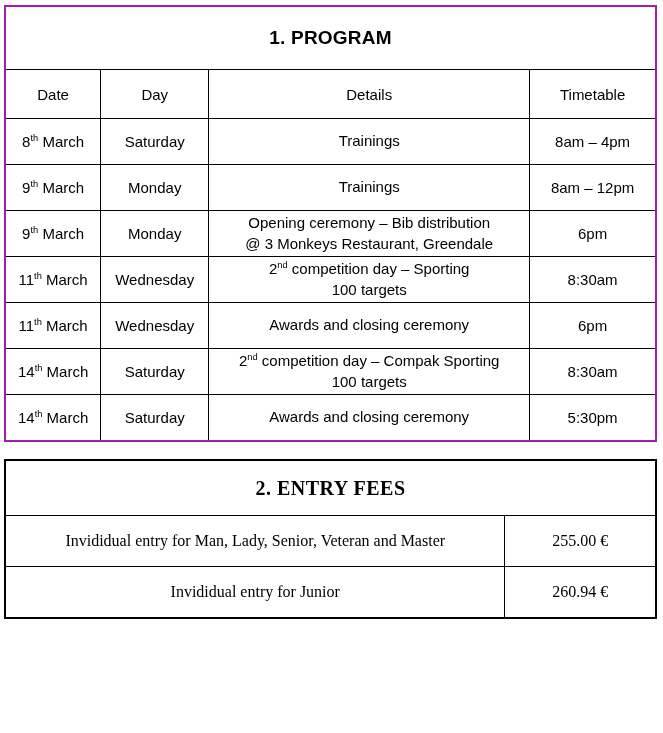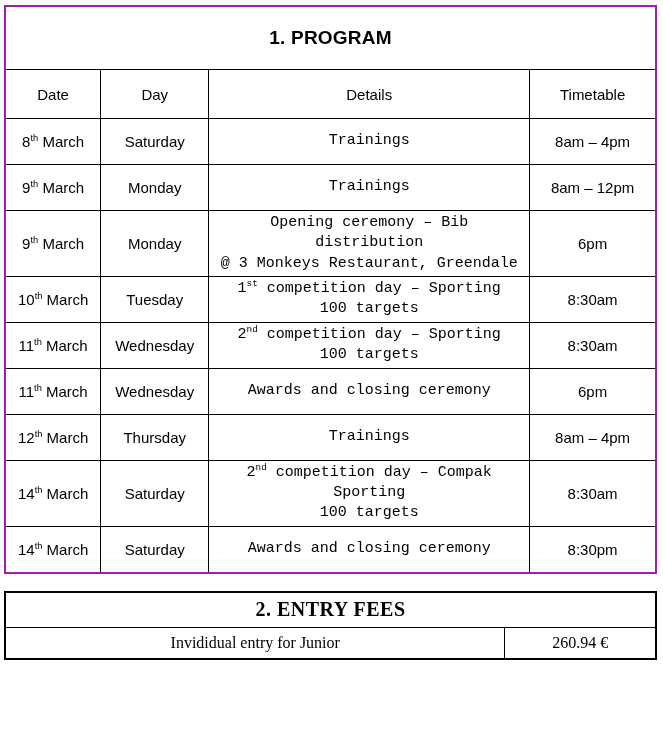--- a/index.html
+++ b/index.html
@@ -46,34 +46,33 @@
   .program-table .data-row td {
     height: 41px;
   }
   sup {
     font-size: 0.62em;
     line-height: 0;
     vertical-align: super;
   }
   .det-line {
     line-height: 1.35;
-    font-family: Liberation Mono, monospace;
   }
   
   .fees-table {
     margin-top: 17px;
     font-family: "Liberation Serif", "DejaVu Serif", serif;
     font-size: 16px;
     border: 2px solid #000000;
   }
   .fees-table td {
     border: 1px solid #000000;
     text-align: center;
     vertical-align: middle;
-    padding: 1px 4px;
+    padding: 11px 4px;
     overflow: hidden;
   }
   .fees-table .title-cell {
     height: 32px;
     font-size: 20px;
     font-weight: bold;
     letter-spacing: 0.5px;
   }
   .fees-table .data-row td {
     height: 28px;
@@ -125,29 +124,20 @@
       <tr class="data-row">
         <td><span>9</span><sup>th</sup><span> March</span></td>
         <td>Monday</td>
         <td>
           <div class="det-line"><span></span><sup></sup><span>Opening ceremony – Bib distribution</span></div>
           <div class="det-line">@ 3 Monkeys Restaurant, Greendale</div>
         </td>
         <td>6pm</td>
       </tr>
 
-      <tr class="data-row">
-        <td><span>10</span><sup>th</sup><span> March</span></td>
-        <td>Tuesday</td>
-        <td>
-          <div class="det-line"><span>1</span><sup>st</sup><span> competition day – Sporting</span></div>
-          <div class="det-line">100 targets</div>
-        </td>
-        <td>8:30am</td>
-      </tr>
 
       <tr class="data-row">
         <td><span>11</span><sup>th</sup><span> March</span></td>
         <td>Wednesday</td>
         <td>
           <div class="det-line"><span>2</span><sup>nd</sup><span> competition day – Sporting</span></div>
           <div class="det-line">100 targets</div>
         </td>
         <td>8:30am</td>
       </tr>
@@ -155,62 +145,57 @@
       <tr class="data-row">
         <td><span>11</span><sup>th</sup><span> March</span></td>
         <td>Wednesday</td>
         <td>
           <div class="det-line"><span></span><sup></sup><span>Awards and closing ceremony</span></div>
           <div class="det-line"></div>
         </td>
         <td>6pm</td>
       </tr>
 
-      <tr class="data-row">
-        <td><span>12</span><sup>th</sup><span> March</span></td>
-        <td>Thursday</td>
-        <td>
-          <div class="det-line"><span></span><sup></sup><span>Trainings</span></div>
-          <div class="det-line"></div>
-        </td>
-        <td>8am – 4pm</td>
-      </tr>
 
 
       <tr class="data-row">
         <td><span>14</span><sup>th</sup><span> March</span></td>
         <td>Saturday</td>
         <td>
           <div class="det-line"><span>2</span><sup>nd</sup><span> competition day – Compak Sporting</span></div>
           <div class="det-line">100 targets</div>
         </td>
         <td>8:30am</td>
       </tr>
 
       <tr class="data-row">
         <td><span>14</span><sup>th</sup><span> March</span></td>
         <td>Saturday</td>
         <td>
           <div class="det-line"><span></span><sup></sup><span>Awards and closing ceremony</span></div>
           <div class="det-line"></div>
         </td>
-        <td>8:30pm</td>
+        <td>5:30pm</td>
       </tr>
     </tbody>
   </table>
 
   <table class="fees-table">
     <colgroup>
       <col style="width:76.8%">
       <col style="width:23.2%">
     </colgroup>
     <tbody>
       <tr>
         <td class="title-cell" colspan="2">2. ENTRY FEES</td>
       </tr>
       <tr class="data-row">
+        <td>Invididual entry for Man, Lady, Senior, Veteran and Master</td>
+        <td>255.00 €</td>
+      </tr>
+      <tr class="data-row">
         <td>Invididual entry for Junior</td>
         <td>260.94 €</td>
       </tr>
     </tbody>
   </table>
 
 </div>
 
 </body></html>

